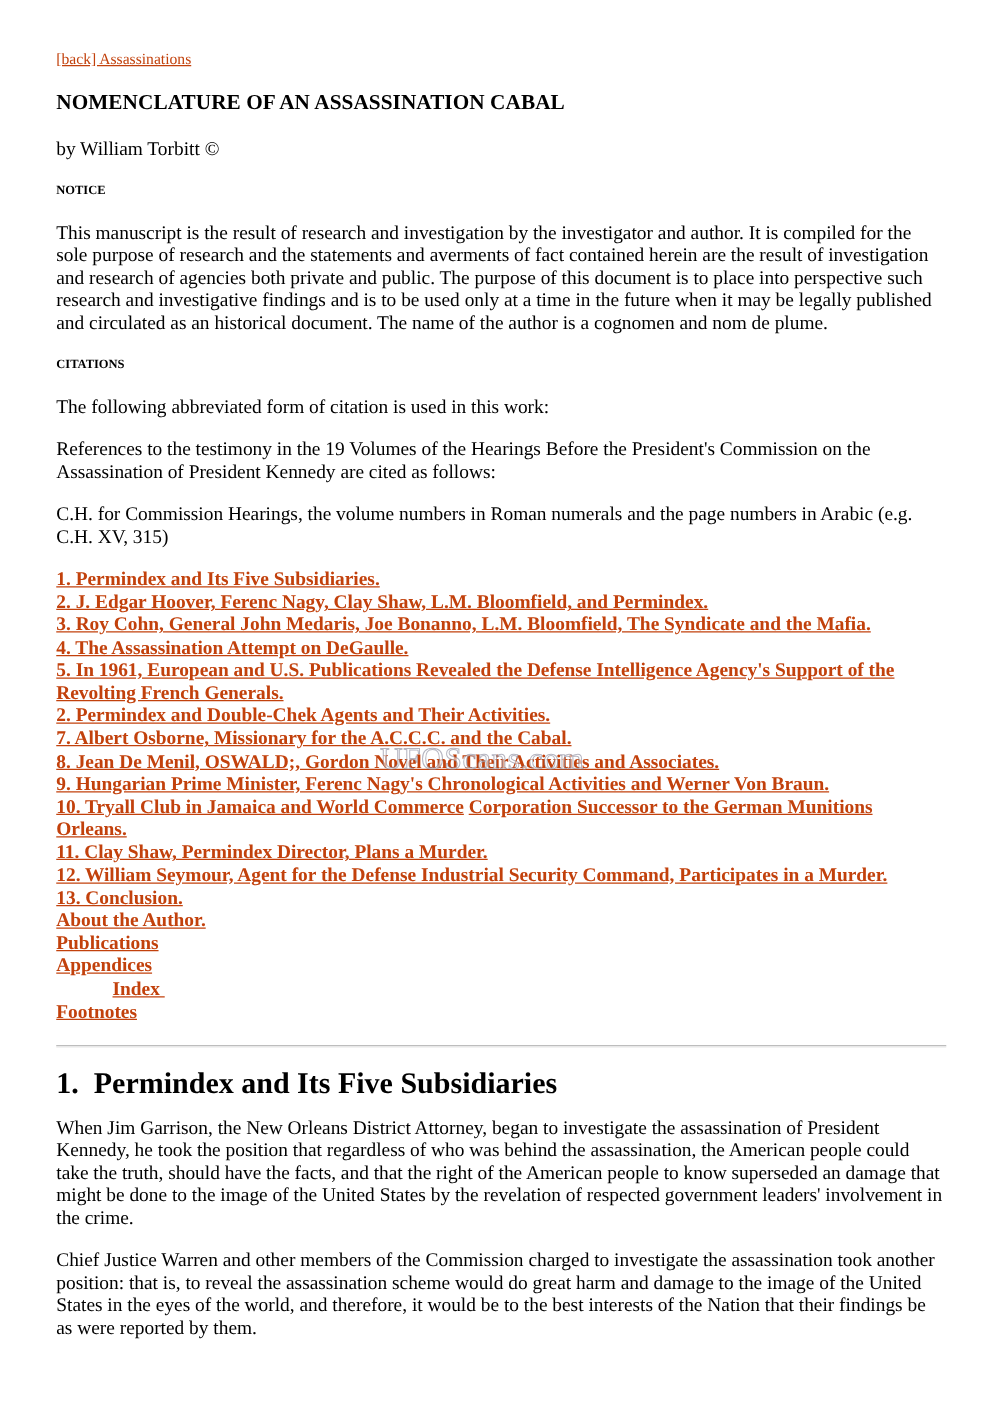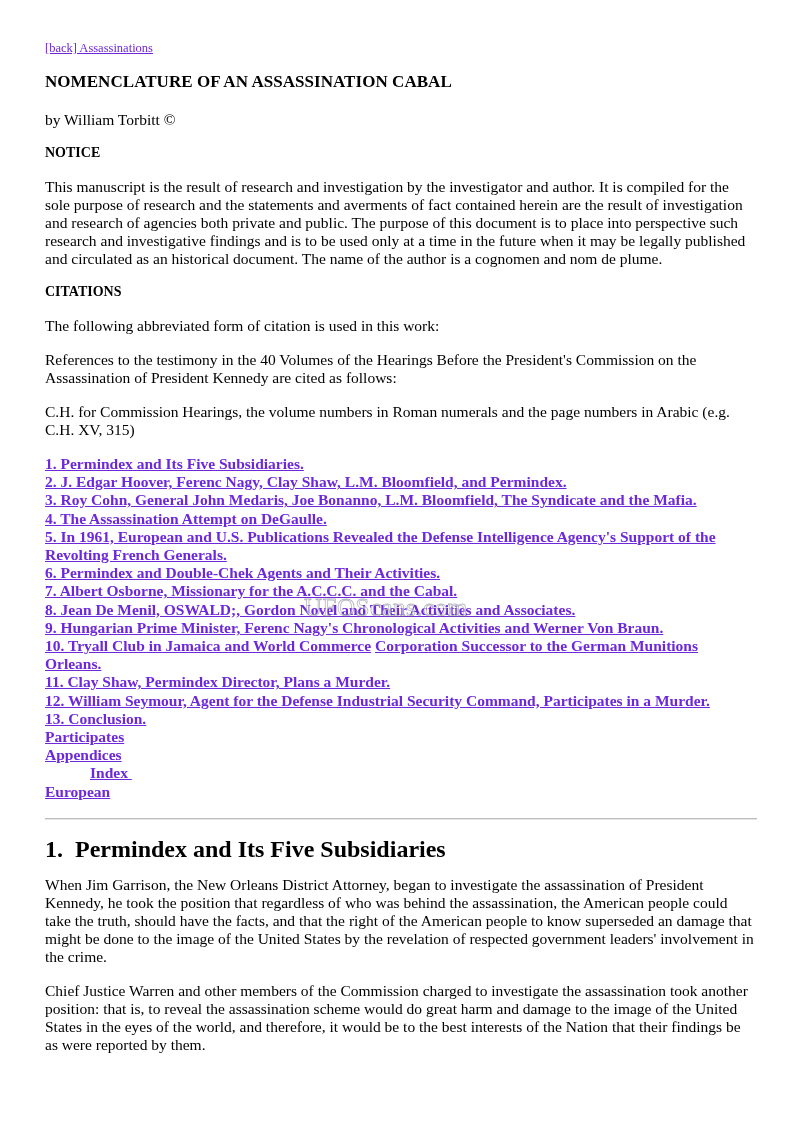--- a/index.html
+++ b/index.html
@@ -17,41 +17,41 @@
       line-height: 18px;
       position: relative;
     }
     .page {
       position: absolute;
       left: 45px;
       top: 38px;
       width: 712px;
     }
     a {
-      color: #6d28d9;
+      color: #c2410c;
       text-decoration: underline;
       text-underline-offset: 1px;
     }
     .back-link {
       font-size: 12.5px;
       line-height: 15px;
       display: inline-block;
     }
     h1.doc-title {
       font-size: 17px;
       font-weight: bold;
       margin: 15px 0 0 0;
       line-height: 22px;
       letter-spacing: 0.05px;
     }
     .byline {
       margin: 18px 0 0 0;
     }
     h3.section-head {
-      font-size: 14px;
+      font-size: 10px;
       font-weight: bold;
       margin: 15px 0 0 0;
       line-height: 18px;
     }
     p {
       margin: 16px 0 0 0;
     }
     .toc {
       margin-top: 16px;
     }
@@ -95,41 +95,42 @@
 
   <h1 class="doc-title">NOMENCLATURE OF AN ASSASSINATION CABAL</h1>
 
   <div class="byline">by William Torbitt ©</div>
 
   <h3 class="section-head">NOTICE</h3>
   <p>This manuscript is the result of research and investigation by the investigator and author. It is compiled for the sole purpose of research and the statements and averments of fact contained herein are the result of investigation and research of agencies both private and public. The purpose of this document is to place into perspective such research and investigative findings and is to be used only at a time in the future when it may be legally published and circulated as an historical document. The name of the author is a cognomen and nom de plume.</p>
 
   <h3 class="section-head">CITATIONS</h3>
   <p>The following abbreviated form of citation is used in this work:</p>
-  <p>References to the testimony in the 40 Volumes of the Hearings Before the President's Commission on the Assassination of President Kennedy are cited as follows:</p>
+  <p>References to the testimony in the 19 Volumes of the Hearings Before the President's Commission on the Assassination of President Kennedy are cited as follows:</p>
   <p>C.H. for Commission Hearings, the volume numbers in Roman numerals and the page numbers in Arabic (e.g. C.H. XV, 315)</p>
 
   <div class="toc">
     <div><a href="#">1. Permindex and Its Five Subsidiaries.</a></div>
     <div><a href="#">2.  J. Edgar Hoover, Ferenc Nagy, Clay Shaw, L.M. Bloomfield, and Permindex.</a></div>
     <div><a href="#">3. Roy Cohn, General John Medaris, Joe Bonanno, L.M. Bloomfield, The Syndicate and the Mafia.</a></div>
     <div><a href="#">4. The Assassination Attempt on DeGaulle.</a></div>
     <div><a href="#">5. In 1961, European and U.S. Publications Revealed the Defense Intelligence Agency's Support of the Revolting French Generals.</a></div>
-    <div><a href="#">6. Permindex and Double-Chek Agents and Their Activities.</a></div>
+    <div><a href="#">2. Permindex and Double-Chek Agents and Their Activities.</a></div>
     <div><a href="#">7. Albert Osborne, Missionary for the A.C.C.C. and the Cabal.</a></div>
     <div><a href="#">8. Jean De Menil, OSWALD;, Gordon Novel and Their Activities and Associates.</a></div>
     <div><a href="#">9. Hungarian Prime Minister, Ferenc Nagy's Chronological Activities and Werner Von Braun.</a></div>
     <div><a href="#">10. Tryall Club in Jamaica and World Commerce</a> <a href="#">Corporation Successor to the German Munitions Orleans.</a></div>
     <div><a href="#">11. Clay Shaw, Permindex Director, Plans a Murder.</a></div>
     <div><a href="#">12. William Seymour, Agent for the Defense Industrial Security Command, Participates in a Murder.</a></div>
     <div><a href="#">13. Conclusion.</a></div>
-    <div><a href="#">Participates</a></div>
+    <div><a href="#">About the Author.</a></div>
+    <div><a href="#">Publications</a></div>
     <div><a href="#">Appendices</a></div>
     <div><a href="#" style="white-space:pre;margin-left:45px;">Index </a></div>
-    <div><a href="#">European</a></div>
+    <div><a href="#">Footnotes</a></div>
   </div>
 
   <hr class="divider">
 
   <h2 class="chapter-head" style="white-space:pre;">1.  Permindex and Its Five Subsidiaries</h2>
   <p>When Jim Garrison, the New Orleans District Attorney, began to investigate the assassination of President Kennedy, he took the position that regardless of who was behind the assassination, the American people could take the truth, should have the facts, and that the right of the American people to know superseded an damage that might be done to the image of the United States by the revelation of respected government leaders' involvement in the crime.</p>
   <p>Chief Justice Warren and other members of the Commission charged to investigate the assassination took another position: that is, to reveal the assassination scheme would do great harm and damage to the image of the United States in the eyes of the world, and therefore, it would be to the best interests of the Nation that their findings be as were reported by them.</p>
 
 </div>
 

